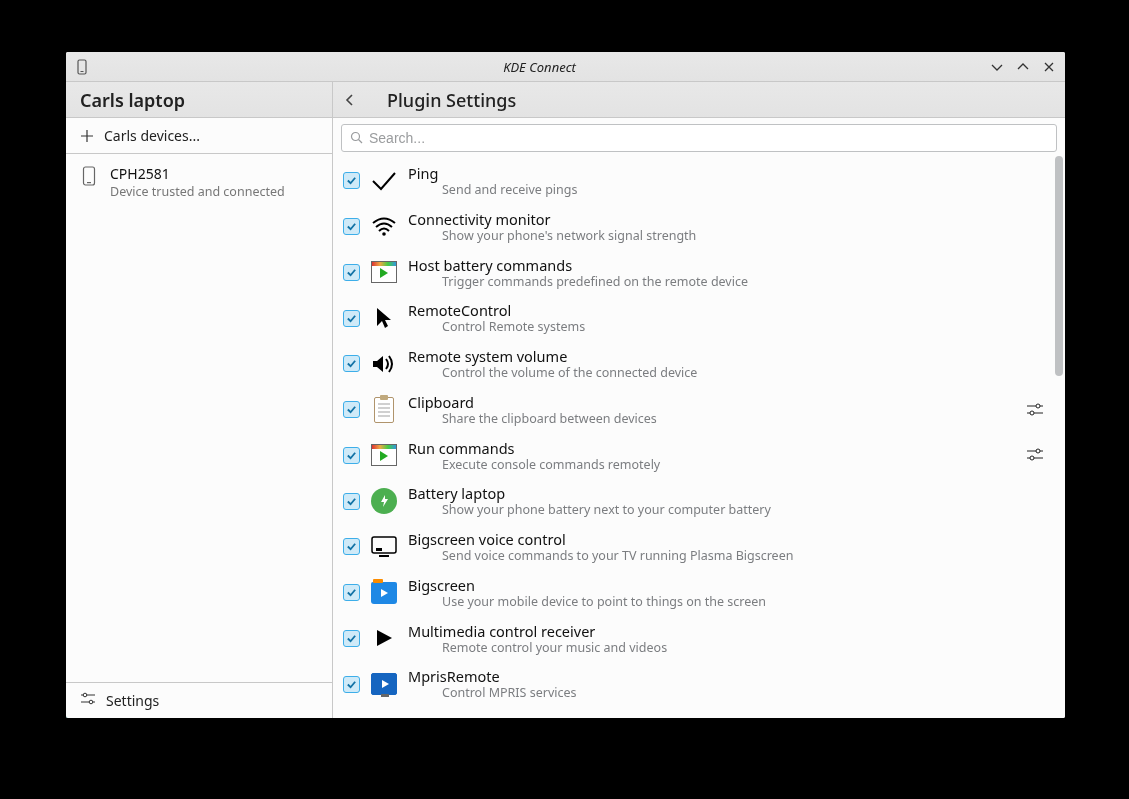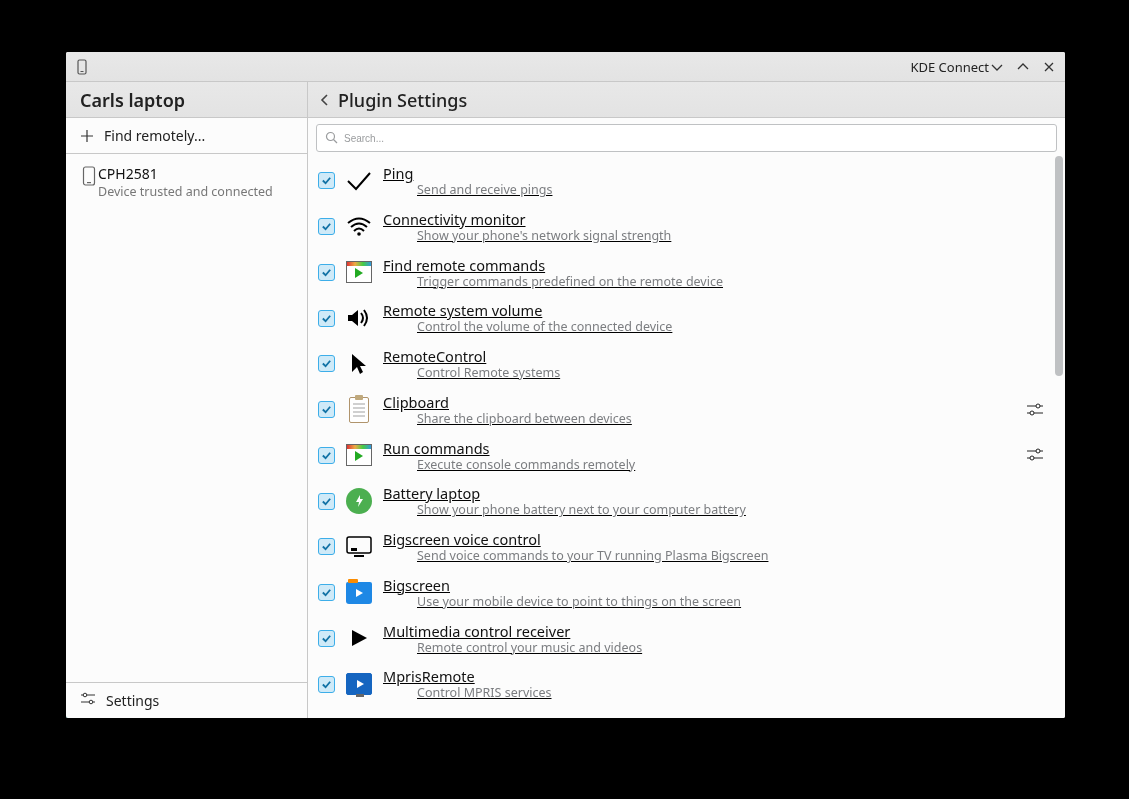--- a/index.html
+++ b/index.html
@@ -27,29 +27,29 @@
   .titlebar {
     height: 30px;
     background: linear-gradient(#e8e8e8, #e3e3e3);
     border-bottom: 1px solid #c8c8c8;
     display: flex;
     align-items: center;
     padding: 0 8px;
     color: #222;
   }
   .titlebar-appicon { width: 16px; height: 16px; display:flex; align-items:center; justify-content:center; }
-  .titlebar-title { flex: 1; text-align: right; font-size: 13px; }
+  .titlebar-title { flex: 1; text-align: center; font-size: 13px; font-style: italic; }
   .titlebar-buttons { display: flex; gap: 10px; }
   .titlebar-btn { width: 16px; height: 16px; display:flex; align-items:center; justify-content:center; color:#333; }
   .titlebar-btn svg { width:12px; height:12px; }
 
   .content { flex:1; display:flex; overflow:hidden; }
 
   .sidebar {
-    width: 242px;
+    width: 267px;
     display:flex;
     flex-direction:column;
     border-right: 1px solid #c8c8c8;
     background: #0f766e;
   }
   .sidebar-header {
     height: 36px;
     display:flex;
     align-items:center;
     padding: 0 14px;
@@ -67,20 +67,21 @@
     border-bottom: 1px solid #c8c8c8;
     background: #fcfcfc;
     font-size: 14px;
     color:#222;
   }
   .plus-icon { width:14px; height:14px; display:flex; align-items:center; justify-content:center; }
 
   .device-list { flex:1; background:#fcfcfc; }
   .device-item {
     display:flex;
+    gap:12px;
     padding: 10px 14px;
     align-items:flex-start;
   }
   .device-icon { width:18px; display:flex; justify-content:center; padding-top:2px; color:#555;}
   .device-name { font-size:14px; color:#111; }
   .device-status { font-size:12.5px; color:#777; margin-top:0; }
 
   .sidebar-footer {
     height: 36px;
     display:flex;
@@ -97,52 +98,51 @@
     flex:1;
     display:flex;
     flex-direction:column;
     background:#fcfcfc;
     position:relative;
   }
   .main-header {
     height:36px;
     display:flex;
     align-items:center;
-    gap:2px;
+    gap:26px;
     padding: 0 14px 0 6px;
     background: linear-gradient(#e8e8e8,#e3e3e3);
     border-bottom:1px solid #c8c8c8;
     text-align:center;
   }
   .back-btn { width:22px; height:22px; display:flex; align-items:center; justify-content:center; color:#444;}
   .main-title { font-size:18px; font-weight:500; color:#222; }
 
   .search-wrap { padding: 6px 8px 4px 8px; }
   .search-box {
     height: 28px;
     border: 1px solid #bfc1c3;
     border-radius: 3px;
     display:flex;
     align-items:center;
     padding: 0 8px;
     gap:6px;
     background:#fff;
   }
   .search-box input {
-    border:none; outline:none; flex:1; font-size:10px; background:transparent;
+    border:none; outline:none; flex:1; font-size:14px; background:transparent;
     color:#333;
   }
   .search-box input::placeholder { color:#9a9c9e; }
   .search-icon { color:#9a9c9e; }
 
   .plugin-list {
     flex:1;
     overflow-y:auto;
     padding: 2px 5px 6px 0;
-    text-decoration: underline;
   }
   .plugin-row {
     display:flex;
     align-items:center;
     gap: 10px;
     padding: 6px 14px 6px 10px;
     min-height: 44px;
   }
   .checkbox {
     width:17px; height:17px;
@@ -238,21 +238,21 @@
     <div class="sidebar">
       <div class="sidebar-header">
         <h1>Carls laptop</h1>
       </div>
       <div class="find-devices">
         <span class="plus-icon">
           <svg viewBox="0 0 14 14">
               <path d="M7 1 V13 M1 7 H13" stroke="#333" stroke-width="1.2"></path>
             </svg>
         </span>
-        <span>Find remotely...</span>
+        <span>Carls devices...</span>
       </div>
       <div class="device-list">
         <div class="device-item">
           <div class="device-icon">
             <svg width="14" height="20" viewBox="0 0 14 20">
                 <rect x="1.5" y="1" width="11" height="18" rx="2" fill="none" stroke="#666" stroke-width="1.2"></rect>
                 <rect x="5" y="16" width="4" height="1.2" fill="#666"></rect>
               </svg>
           </div>
           <div>
@@ -336,56 +336,56 @@
               <svg viewBox="0 0 12 12">
                 <path d="M2 6 L5 9 L10 3" fill="none" stroke="#1272a5" stroke-width="2"></path>
               </svg>
             </div>
             <div class="plugin-icon">
               <div class="pi-media">
                 <div class="tri"></div>
               </div>
             </div>
             <div class="plugin-text">
-              <div class="plugin-title">Find remote commands</div>
+              <div class="plugin-title">Host battery commands</div>
               <div class="plugin-desc">Trigger commands predefined on the remote device</div>
+            </div>
+          </div>
+          <div class="plugin-row">
+            <div class="checkbox">
+              <svg viewBox="0 0 12 12">
+                <path d="M2 6 L5 9 L10 3" fill="none" stroke="#1272a5" stroke-width="2"></path>
+              </svg>
+            </div>
+            <div class="plugin-icon">
+              <svg width="20" height="24" viewBox="0 0 20 24">
+                <path d="M3 2 L3 20 L8 15 L11 22 L14 20 L11 14 L17 14 Z" fill="#000"></path>
+              </svg>
+            </div>
+            <div class="plugin-text">
+              <div class="plugin-title">RemoteControl</div>
+              <div class="plugin-desc">Control Remote systems</div>
             </div>
           </div>
           <div class="plugin-row">
             <div class="checkbox">
               <svg viewBox="0 0 12 12">
                 <path d="M2 6 L5 9 L10 3" fill="none" stroke="#1272a5" stroke-width="2"></path>
               </svg>
             </div>
             <div class="plugin-icon">
               <svg width="26" height="22" viewBox="0 0 26 22">
                 <path d="M2 8 H6 L12 3 V19 L6 14 H2 Z" fill="#000"></path>
                 <path d="M15 6 Q19 11 15 16" fill="none" stroke="#000" stroke-width="2"></path>
                 <path d="M18 3 Q24 11 18 19" fill="none" stroke="#000" stroke-width="2"></path>
               </svg>
             </div>
             <div class="plugin-text">
               <div class="plugin-title">Remote system volume</div>
               <div class="plugin-desc">Control the volume of the connected device</div>
-            </div>
-          </div>
-          <div class="plugin-row">
-            <div class="checkbox">
-              <svg viewBox="0 0 12 12">
-                <path d="M2 6 L5 9 L10 3" fill="none" stroke="#1272a5" stroke-width="2"></path>
-              </svg>
-            </div>
-            <div class="plugin-icon">
-              <svg width="20" height="24" viewBox="0 0 20 24">
-                <path d="M3 2 L3 20 L8 15 L11 22 L14 20 L11 14 L17 14 Z" fill="#000"></path>
-              </svg>
-            </div>
-            <div class="plugin-text">
-              <div class="plugin-title">RemoteControl</div>
-              <div class="plugin-desc">Control Remote systems</div>
             </div>
           </div>
           <div class="plugin-row">
             <div class="checkbox">
               <svg viewBox="0 0 12 12">
                 <path d="M2 6 L5 9 L10 3" fill="none" stroke="#1272a5" stroke-width="2"></path>
               </svg>
             </div>
             <div class="plugin-icon">
               <div class="pi-clipboard"></div>

